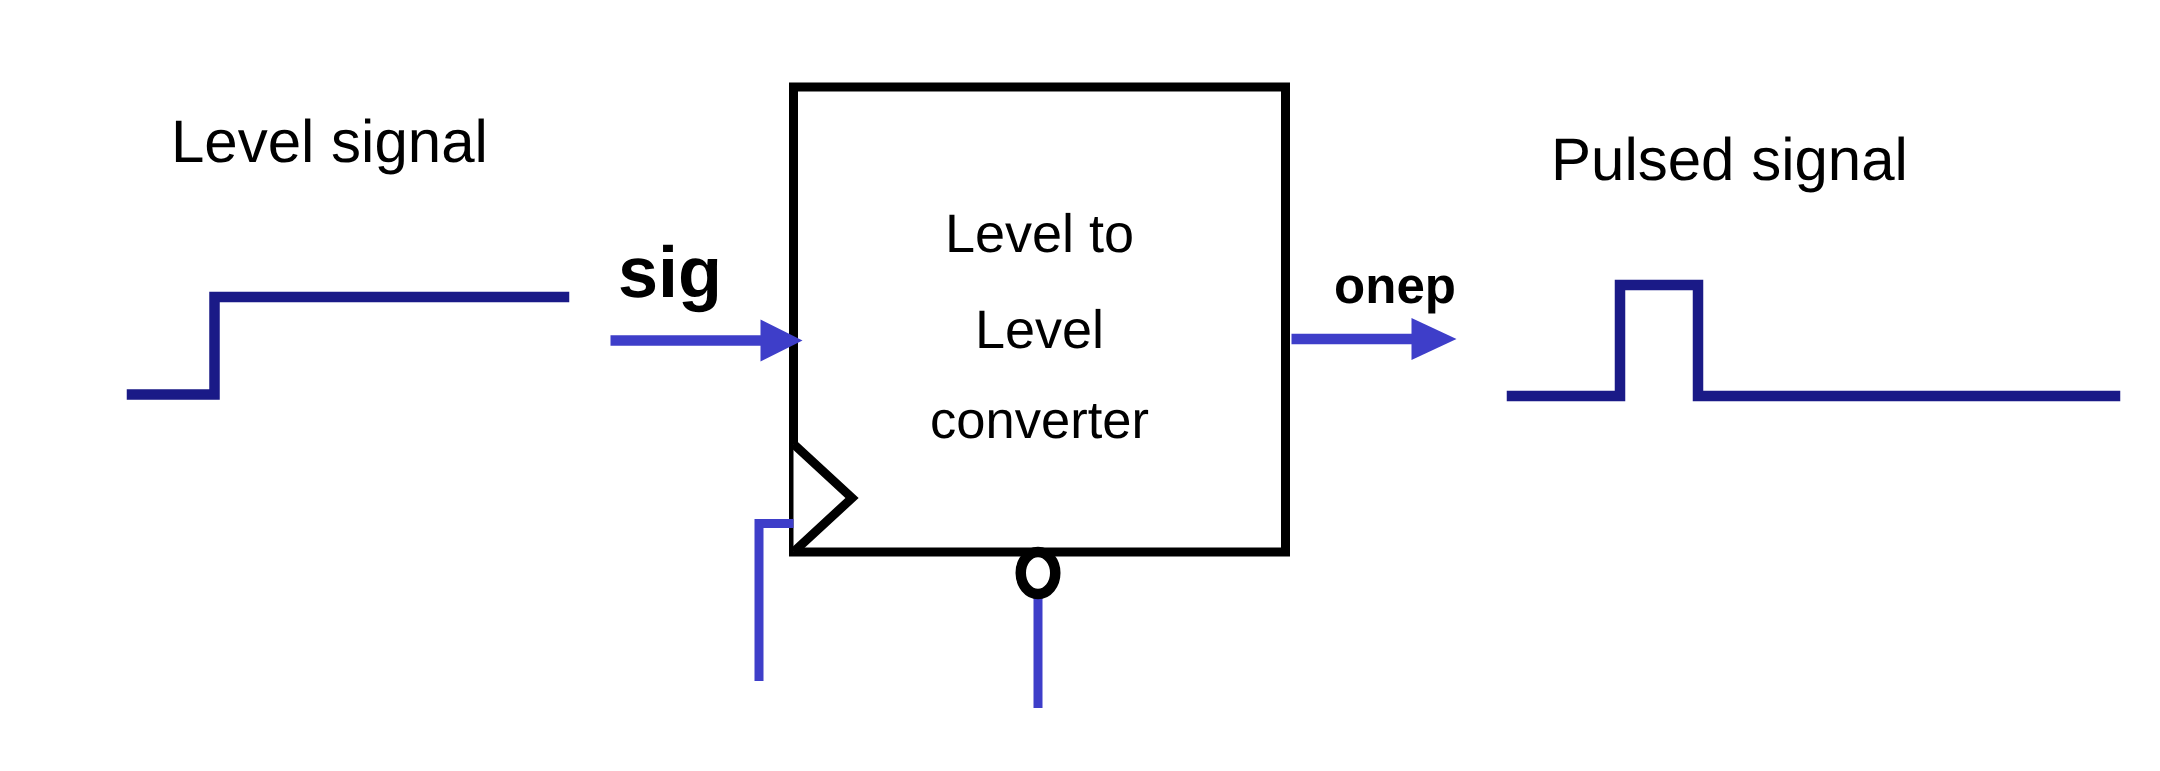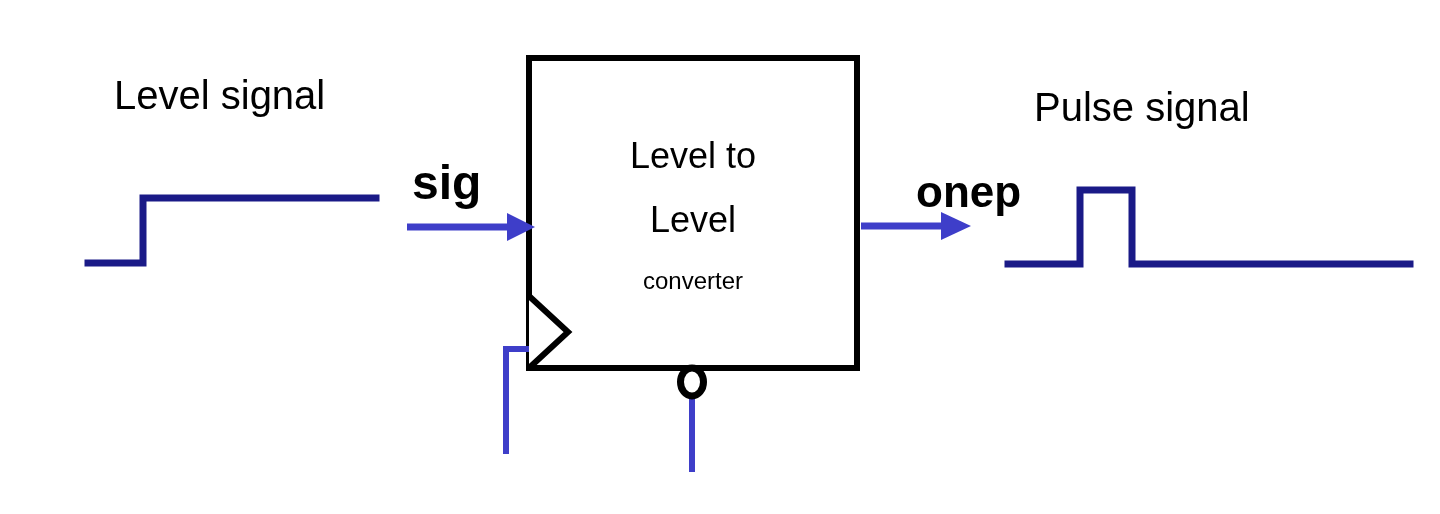--- a/index.html
+++ b/index.html
@@ -32,30 +32,30 @@
     font-size: 40px;
     line-height: 46px;
   }
   .caption-left  { left: 114px;  top: 72px; }
   .caption-right { left: 1034px; top: 84px; }
   .port-label {
     font-weight: bold;
     text-align: center;
   }
   .port-sig  { left: 412px; top: 162px; width: 64px; font-size: 48px; line-height: 41px; }
-  .port-onep { left: 885px; top: 172px; width: 90px; font-size: 44px; line-height: 39px; margin-left: 31px; }
+  .port-onep { left: 885px; top: 172px; width: 90px; font-size: 34px; line-height: 39px; }
   .box-text {
     position: absolute;
     left: 529px;
     top: 124px;
     width: 328px;
     text-align: center;
   }
   .box-title-line { font-size: 36px; line-height: 64px; }
-  .box-subtitle   { font-size: 24px; line-height: 58px; }
+  .box-subtitle   { font-size: 35px; line-height: 58px; }
 </style>
 </head>
 <body>
 
 <div class="canvas">
 
   <svg viewBox="0 0 1440 514">
 
     <rect x="529" y="58" width="328" height="310" fill="#ffffff" stroke="#000000" stroke-width="6"></rect>
 
@@ -79,21 +79,21 @@
     </g>
 
     <g stroke="#3E3EC9">
       <line x1="861" y1="226" x2="945" y2="226" stroke-width="7"></line>
       <polygon points="941,212 971,226 941,240" stroke="none" fill="#3E3EC9"></polygon>
     </g>
   </svg>
 
   <div class="label caption caption-left">Level signal</div>
 
-  <div class="label caption caption-right">Pulse signal</div>
+  <div class="label caption caption-right">Pulsed signal</div>
 
   <div class="label port-label port-sig">sig</div>
 
   <div class="label port-label port-onep">onep</div>
 
   <div class="box-text">
     <div class="box-title-line">Level to</div>
     <div class="box-title-line">Level</div>
     <div class="box-subtitle">converter</div>
   </div>

